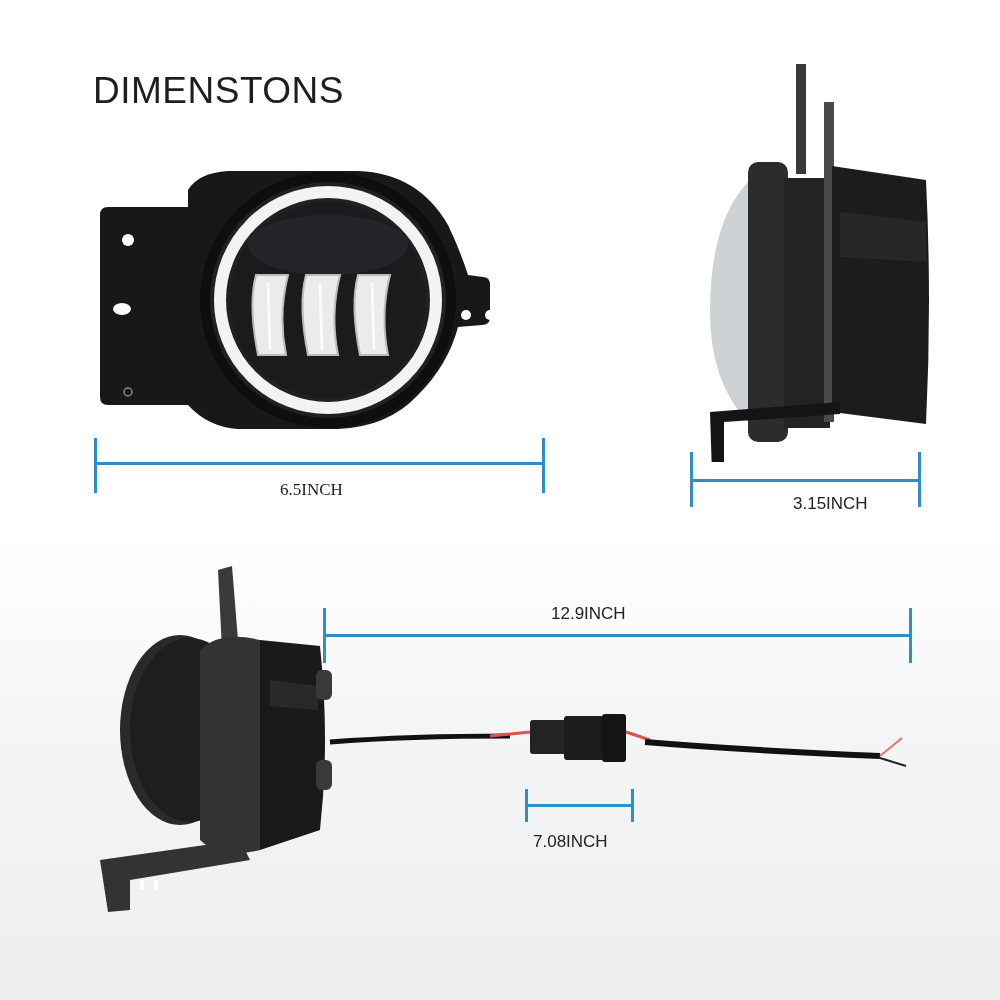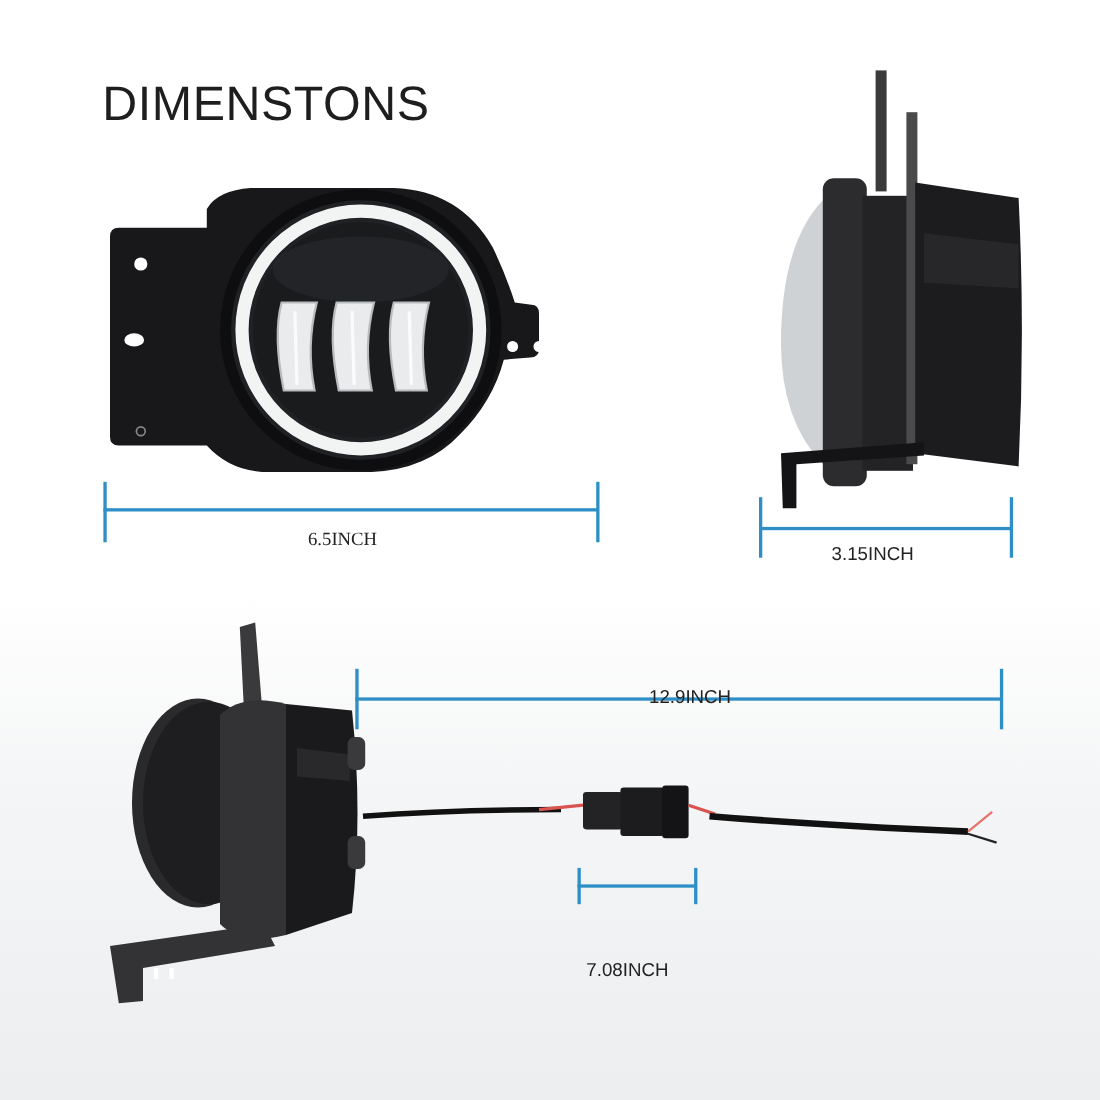--- a/index.html
+++ b/index.html
@@ -1,17 +1,17 @@
 <!DOCTYPE html>
 <html><head>
 <meta charset="utf-8">
 <style>
   html,body{margin:0;padding:0;background:#ffffff;}
   body{width:1000px;height:1000px;position:relative;overflow:hidden;font-family:"Liberation Sans",sans-serif;}
-  .title{position:absolute;left:93px;top:70px;font-size:44px;color:#1e1e1e;letter-spacing:0.5px;}
+  .title{position:absolute;left:93px;top:70px;font-size:37px;color:#1e1e1e;letter-spacing:0.5px;}
   .label{position:absolute;font-size:17px;color:#222;white-space:nowrap;}
   .dim{position:absolute;}
   .dim .h{position:absolute;height:3px;background:#2e8fc6;}
   .dim .v{position:absolute;width:3px;background:#2e8fc6;}
   .product{position:absolute;}
   .bg-shade{position:absolute;left:0;top:540px;width:1000px;height:460px;background:linear-gradient(180deg,#fff 0%,#f4f5f6 40%,#eceef0 100%);}
 </style>
 </head>
 <body>
 
@@ -72,21 +72,21 @@
   <path d="M150 150 L236 160 L236 200 L150 195 Z" fill="#2e2e30" opacity="0.6"></path>
 
   <path d="M20 350 L150 340 L150 352 L34 360 L34 412 L22 412 Z" fill="#141416"></path>
 </svg>
 
 <div class="dim">
   <div class="v" style="left:690px;top:452px;height:55px;"></div>
   <div class="h" style="left:690px;top:479px;width:230px;"></div>
   <div class="v" style="left:918px;top:452px;height:55px;"></div>
 </div>
-<div class="label" style="left:756px;top:494px;text-align:center;">3.15INCH</div>
+<div class="label" style="left:793px;top:494px;text-align:center;">3.15INCH</div>
 
 <svg class="product" style="left:90px;top:560px" width="860" height="360" viewBox="0 0 860 360">
 
   <path d="M128 10 L142 6 L148 80 L132 90 Z" fill="#3a3a3c"></path>
 
   <ellipse cx="90" cy="170" rx="60" ry="95" fill="#2a2a2c"></ellipse>
   <ellipse cx="100" cy="170" rx="60" ry="92" fill="#1e1e20"></ellipse>
 
   <path d="M110 90 Q130 70 170 80 L170 290 Q130 300 110 280 Z" fill="#333336"></path>
 
@@ -111,20 +111,20 @@
   <path d="M555 182 Q650 190 790 196" stroke="#111" stroke-width="6" fill="none"></path>
   <path d="M790 196 L812 178" stroke="#e57368" stroke-width="2"></path>
   <path d="M790 198 L816 206" stroke="#222" stroke-width="2"></path>
 </svg>
 
 <div class="dim">
   <div class="v" style="left:323px;top:608px;height:55px;"></div>
   <div class="h" style="left:323px;top:634px;width:588px;"></div>
   <div class="v" style="left:909px;top:608px;height:55px;"></div>
 </div>
-<div class="label" style="left:590px;top:604px;margin-top:20px;">12.9INCH</div>
+<div class="label" style="left:551px;top:604px;">12.9INCH</div>
 
 <div class="dim">
   <div class="v" style="left:525px;top:789px;height:33px;"></div>
   <div class="h" style="left:525px;top:804px;width:108px;"></div>
   <div class="v" style="left:631px;top:789px;height:33px;"></div>
 </div>
-<div class="label" style="left:533px;top:872px;">7.08INCH</div>
+<div class="label" style="left:533px;top:832px;">7.08INCH</div>
 
 </body></html>

